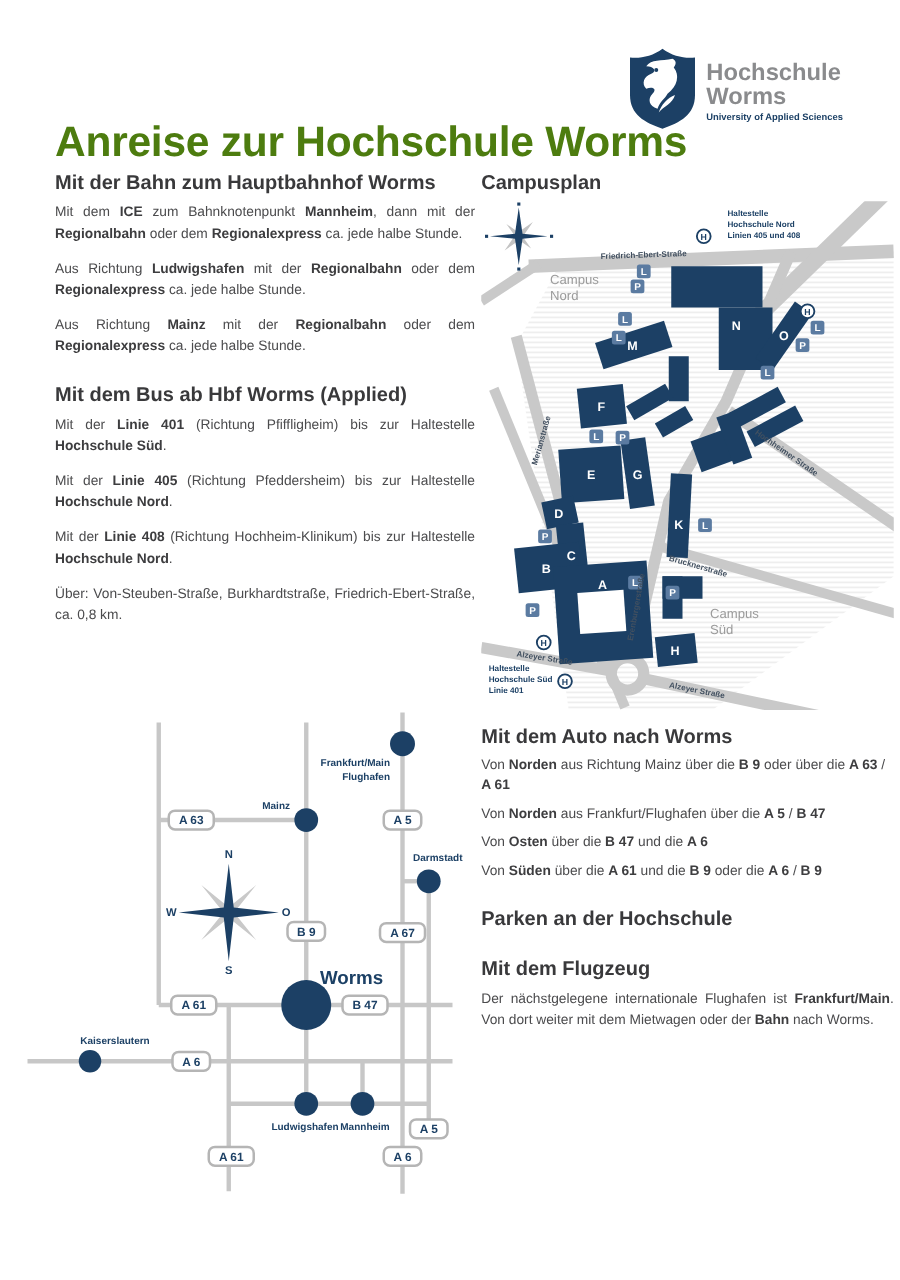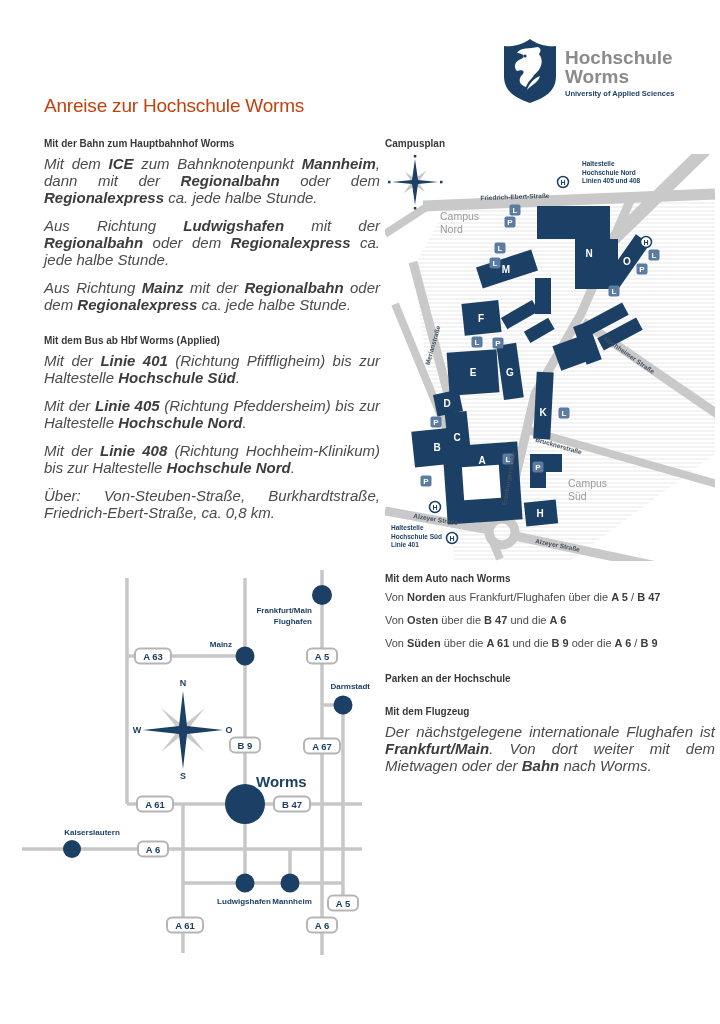--- a/index.html
+++ b/index.html
@@ -1,25 +1,25 @@
 <!DOCTYPE html>
 <html><head>
 <meta charset="utf-8">
 <style>
   html,body{margin:0;padding:0;background:#fff;}
   .page{position:relative;width:720px;height:1024px;background:#fff;overflow:hidden;
         font-family:"Liberation Sans",sans-serif;}
-  .title{position:absolute;left:44px;top:95px;margin:0;font-size:19px;font-weight:normal;
-         color:#c2410c;letter-spacing:-0.2px;}
+  .title{position:absolute;left:44px;top:95px;margin:0;font-size:34px;font-weight:bold;
+         color:#4d7c0f;letter-spacing:-0.2px;}
   .col{position:absolute;top:138px;}
   .col-left{left:44px;width:336px;}
   .col-right{left:385px;width:330px;}
-  h2.sec{font-size:10px;font-weight:bold;color:#39393b;margin:22px 0 0 0;padding:0;}
+  h2.sec{font-size:16px;font-weight:bold;color:#39393b;margin:22px 0 0 0;padding:0;}
   .col .sec:first-child{margin-top:0;}
-  .para{font-size:15px;line-height:17px;color:#4b4b4d;text-align:justify;margin:6px 0 11px 0;font-style:italic;}
+  .para{font-size:11px;line-height:17px;color:#4b4b4d;text-align:justify;margin:6px 0 11px 0;}
   .para b{color:#3d3d3f;}
   .auto-item{font-size:11px;line-height:16px;color:#4b4b4d;margin:5px 0 7px 0;}
   .auto-item b{color:#3d3d3f;}
   svg{font-family:"Liberation Sans",sans-serif;}
   .logo{position:absolute;left:503px;top:38px;}
   .map-wrap{margin-top:5px;}
   .roadmap{position:absolute;left:40px;top:565px;overflow:visible;}
 </style>
 </head>
 <body>
@@ -233,20 +233,21 @@
         <polygon points="30,5 33,26 53,28 33,30 30,51 27,30 7,28 27,26" fill="#1c4065"></polygon>
         <rect x="28.8" y="1" width="2.5" height="2.5" fill="#1c4065"></rect>
         <rect x="28.8" y="53" width="2.5" height="2.5" fill="#1c4065"></rect>
         <rect x="3" y="26.8" width="2.5" height="2.5" fill="#1c4065"></rect>
         <rect x="55" y="26.8" width="2.5" height="2.5" fill="#1c4065"></rect>
       </g>
     </svg>
     </div>
 
     <h2 class="sec" style="margin-top:8px;">Mit dem Auto nach Worms</h2>
+    <p class="auto-item">Von <b>Norden</b> aus Richtung Mainz über die <b>B 9</b> oder über die <b>A 63</b> / <b>A 61</b></p>
     <p class="auto-item">Von <b>Norden</b> aus Frankfurt/Flughafen über die <b>A 5</b> / <b>B 47</b></p>
     <p class="auto-item">Von <b>Osten</b> über die <b>B 47</b> und die <b>A 6</b></p>
     <p class="auto-item">Von <b>Süden</b> über die <b>A 61</b> und die <b>B 9</b> oder die <b>A 6</b> / <b>B 9</b></p>
 
     <h2 class="sec">Parken an der Hochschule</h2>
 
     <h2 class="sec">Mit dem Flugzeug</h2>
     <p class="para">Der nächstgelegene internationale Flughafen ist <b>Frankfurt/Main</b>. Von dort weiter mit dem Mietwagen oder der <b>Bahn</b> nach Worms.</p>
   </div>
 

